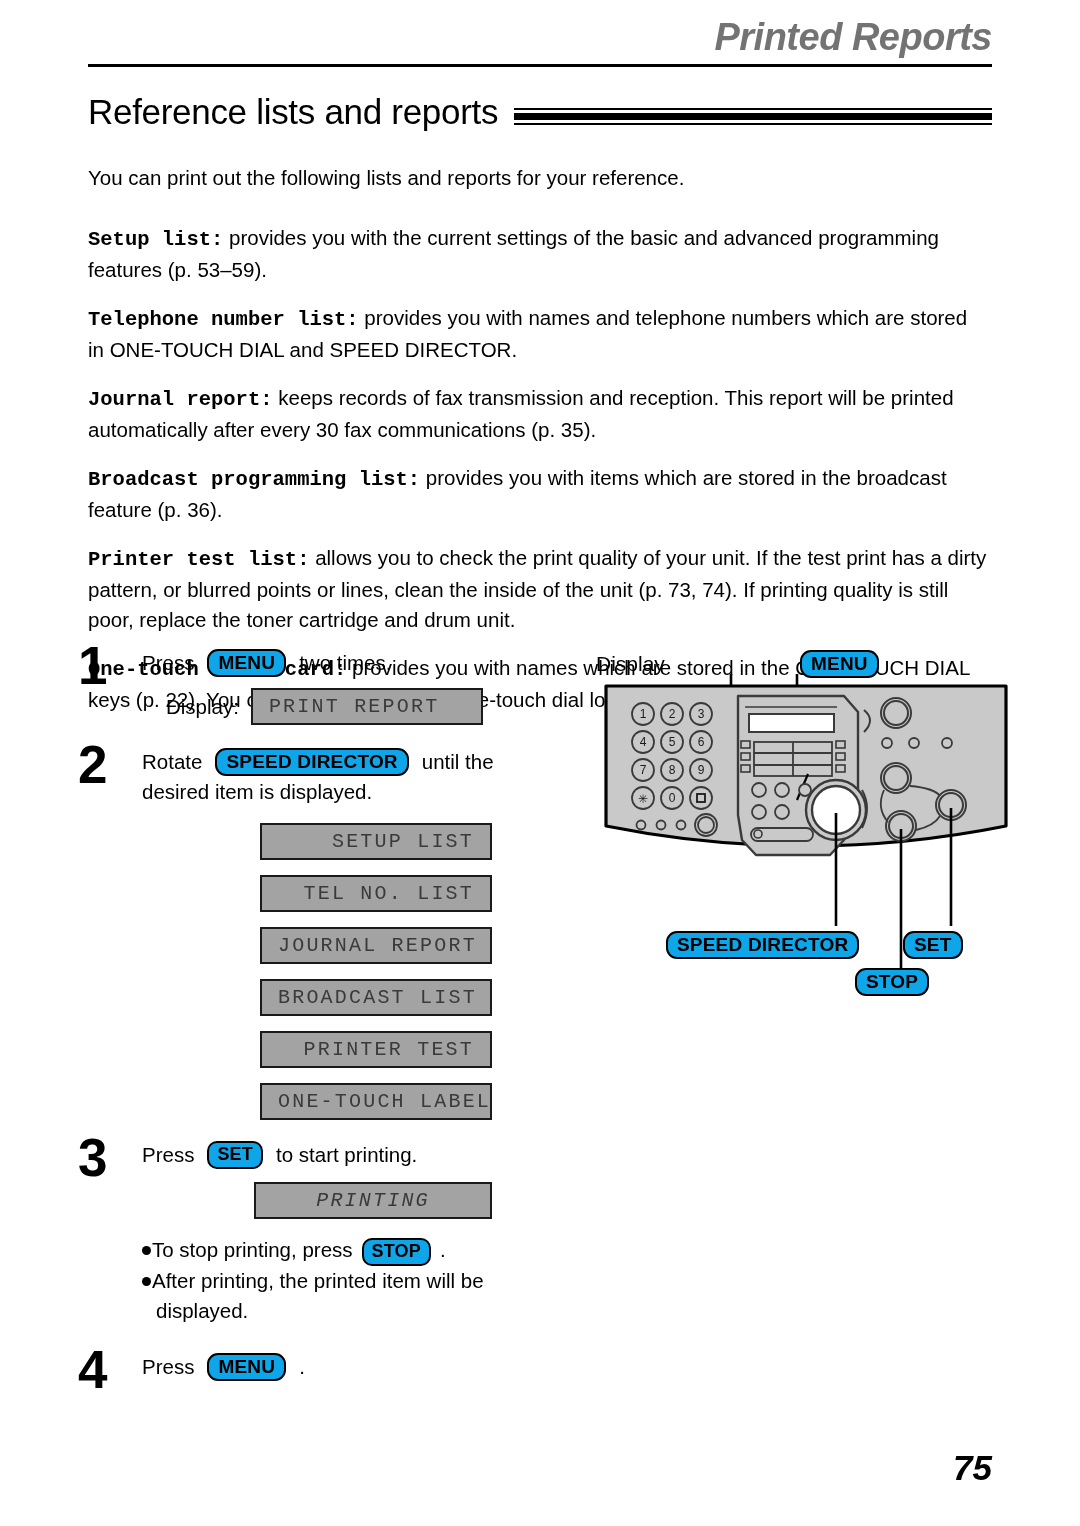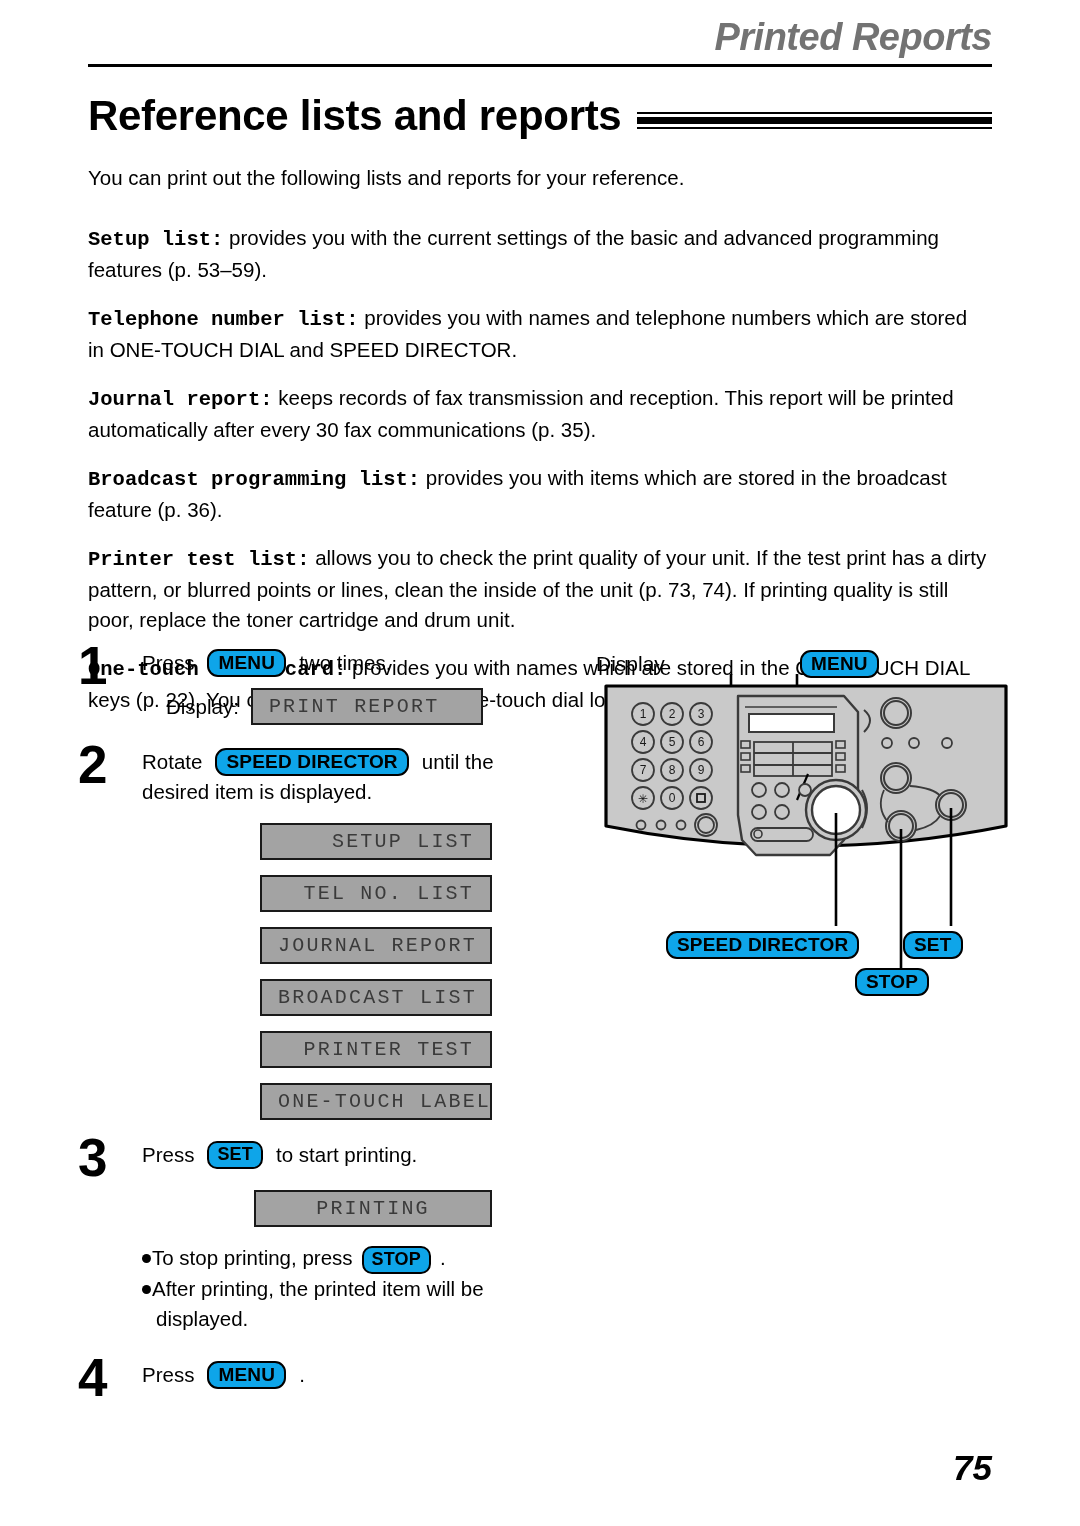--- a/index.html
+++ b/index.html
@@ -41,22 +41,22 @@
 
   .section-head {
     position: absolute;
     left: 88px;
     top: 92px;
     width: 904px;
     display: flex;
     align-items: center;
   }
   .section-title {
-    font-size: 42px;
-    font-weight: bold;
+    font-size: 35px;
+    font-weight: normal;
     letter-spacing: -0.3px;
     white-space: nowrap;
   }
   .deco-rule {
     flex: 1;
     margin-left: 16px;
     margin-top: 8px;
   }
   .deco-rule .thin { height: 2px; background: #000; }
   .deco-rule .gap  { height: 3px; background: #fff; }
@@ -155,21 +155,22 @@
   .display-row .lcd { width: 232px; }
 
   .lcd-list {
     margin-left: 182px;
     margin-top: 16px;
   }
   .lcd-list .lcd { width: 232px; margin-bottom: 15px; text-align: right; }
 
   .printing-wrap {
     margin-left: 176px;
-    margin-top: 20px;
+    margin-top: 12px;
+    font-style: italic;
   }
   .printing-wrap .lcd { width: 238px; }
 
   .bullets {
     margin-left: 64px;
     margin-top: 16px;
     font-size: 20.5px;
     line-height: 30px;
   }
   .bullet {

